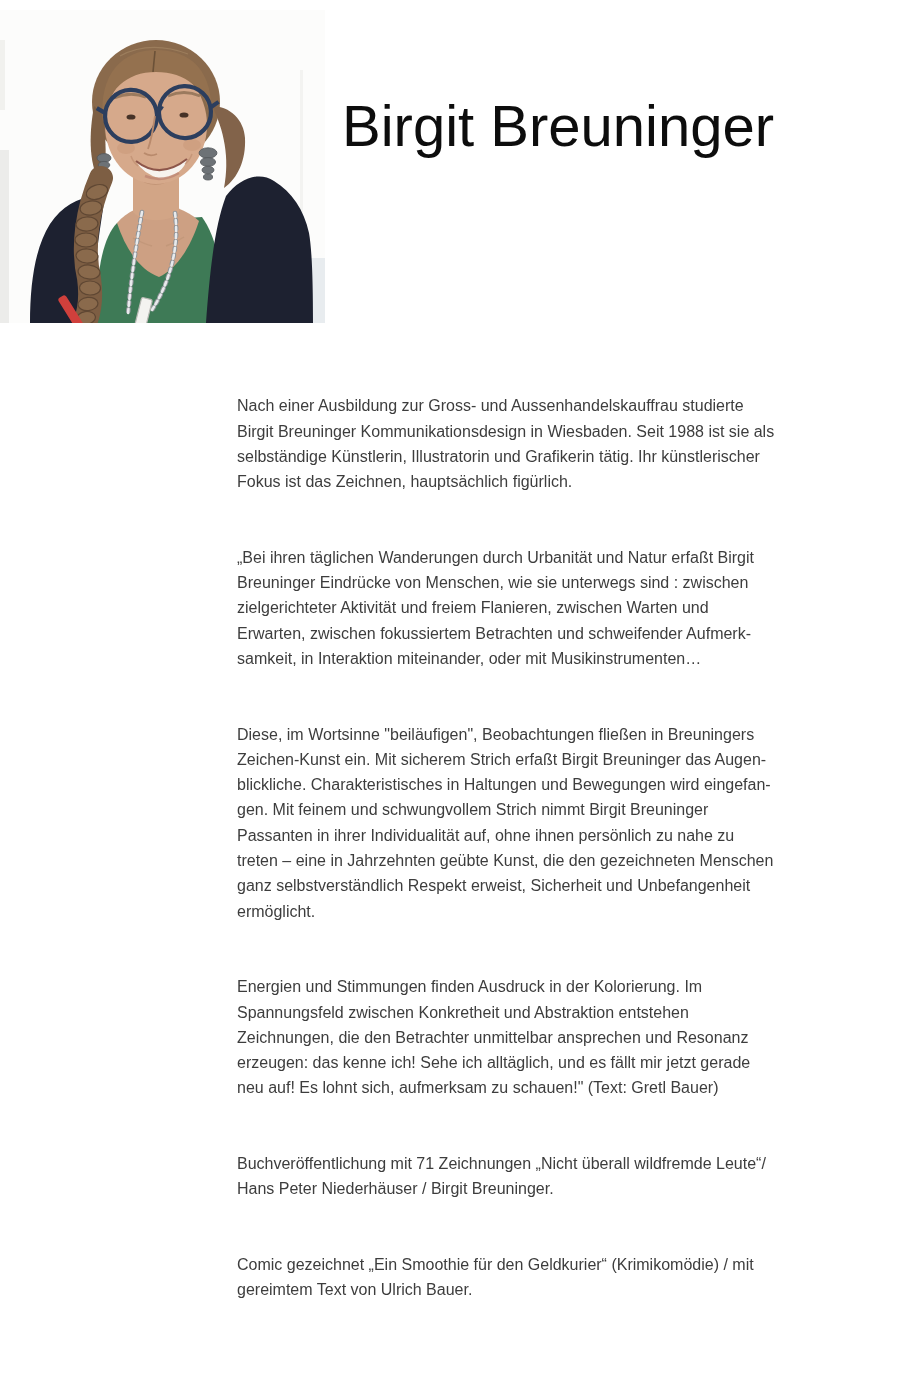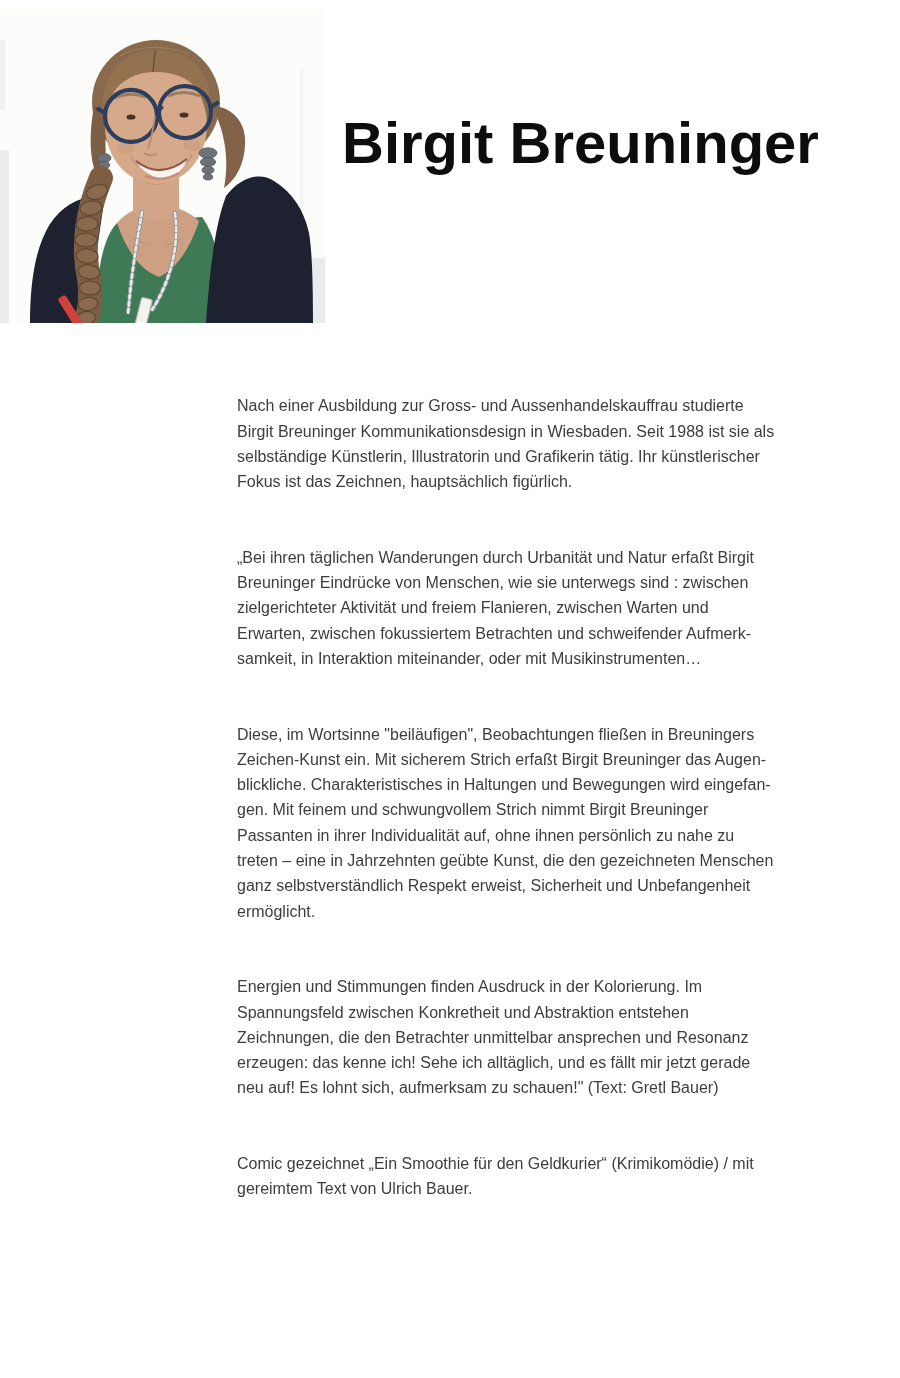--- a/index.html
+++ b/index.html
@@ -16,25 +16,25 @@
     position: absolute;
     left: 0;
     top: 10px;
     width: 325px;
     height: 313px;
   }
   .photo-wrap svg { display: block; }
   .title {
     position: absolute;
     left: 342px;
-    top: 110px;
+    top: 93px;
     margin: 0;
     font-size: 58px;
     line-height: 66px;
-    font-weight: 700;
+    font-weight: 400;
     color: #0d0d0d;
     letter-spacing: 0;
     white-space: nowrap;
     font-family: "Liberation Sans", sans-serif;
   }
   .bio-text {
     position: absolute;
     left: 237px;
     top: 368px;
     width: 663px;
@@ -181,18 +181,20 @@
 gen. Mit feinem und schwungvollem Strich nimmt Birgit Breuninger
 Passanten in ihrer Individualität auf, ohne ihnen persönlich zu nahe zu
 treten – eine in Jahrzehnten geübte Kunst, die den gezeichneten Menschen
 ganz selbstverständlich Respekt erweist, Sicherheit und Unbefangenheit
 ermöglicht.</p>
     <p class="para italic">Energien und Stimmungen finden Ausdruck in der Kolorierung. Im
 Spannungsfeld zwischen Konkretheit und Abstraktion entstehen
 Zeichnungen, die den Betrachter unmittelbar ansprechen und Resonanz
 erzeugen: das kenne ich! Sehe ich alltäglich, und es fällt mir jetzt gerade
 neu auf! Es lohnt sich, aufmerksam zu schauen!" (Text: Gretl Bauer)</p>
+    <p class="para regular">Buchveröffentlichung mit 71 Zeichnungen „Nicht überall wildfremde Leute“/
+Hans Peter Niederhäuser / Birgit Breuninger.</p>
     <p class="para regular">Comic gezeichnet „Ein Smoothie für den Geldkurier“ (Krimikomödie) / mit
 gereimtem Text von Ulrich Bauer.</p>
     
   </main>
 
 </div>
 
 </body></html>

